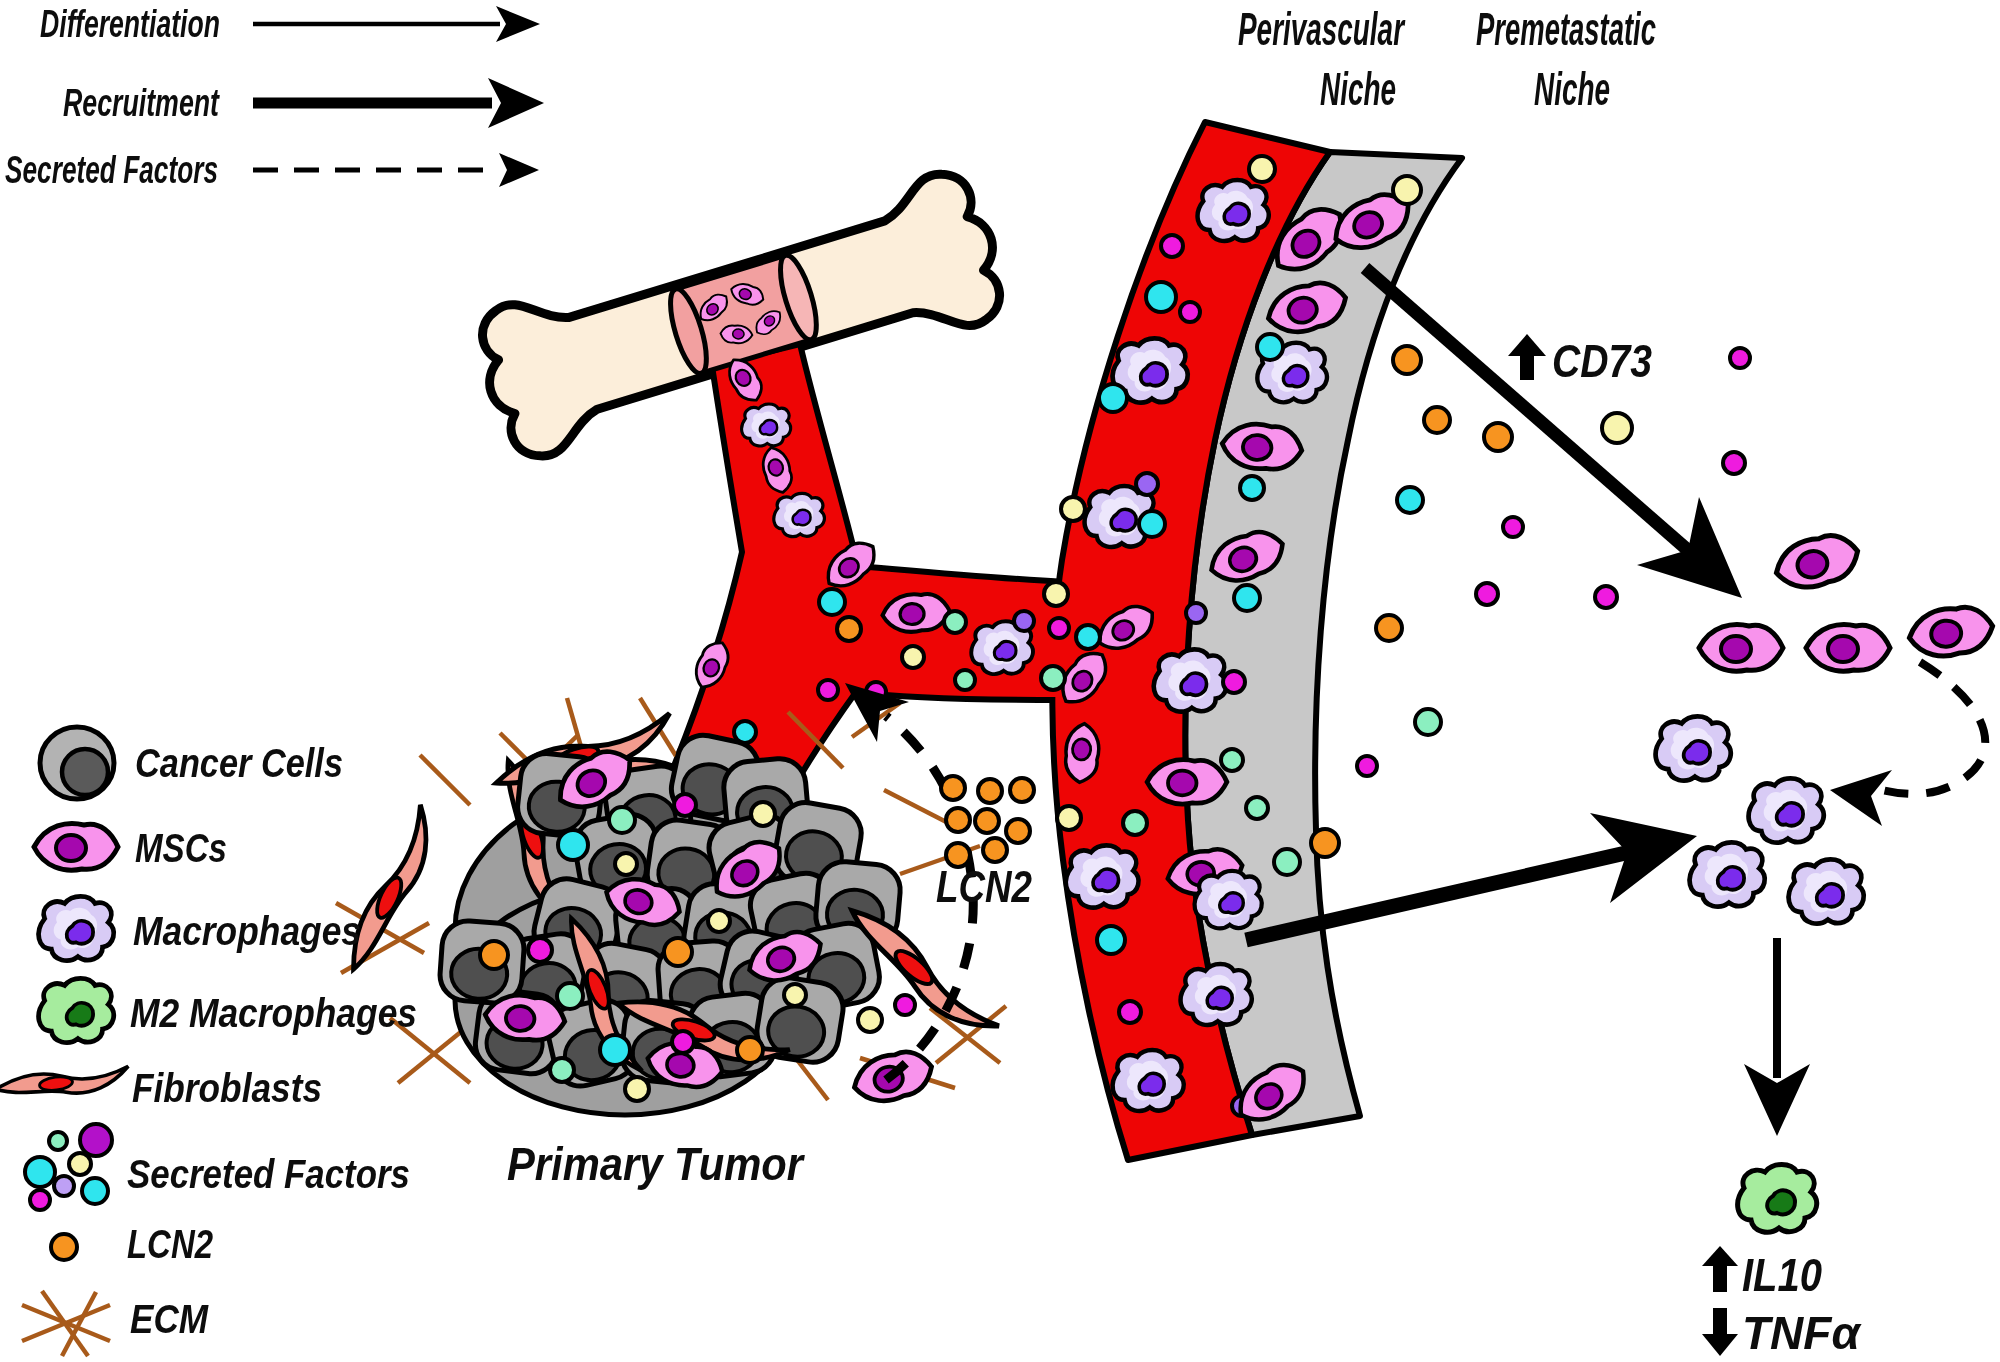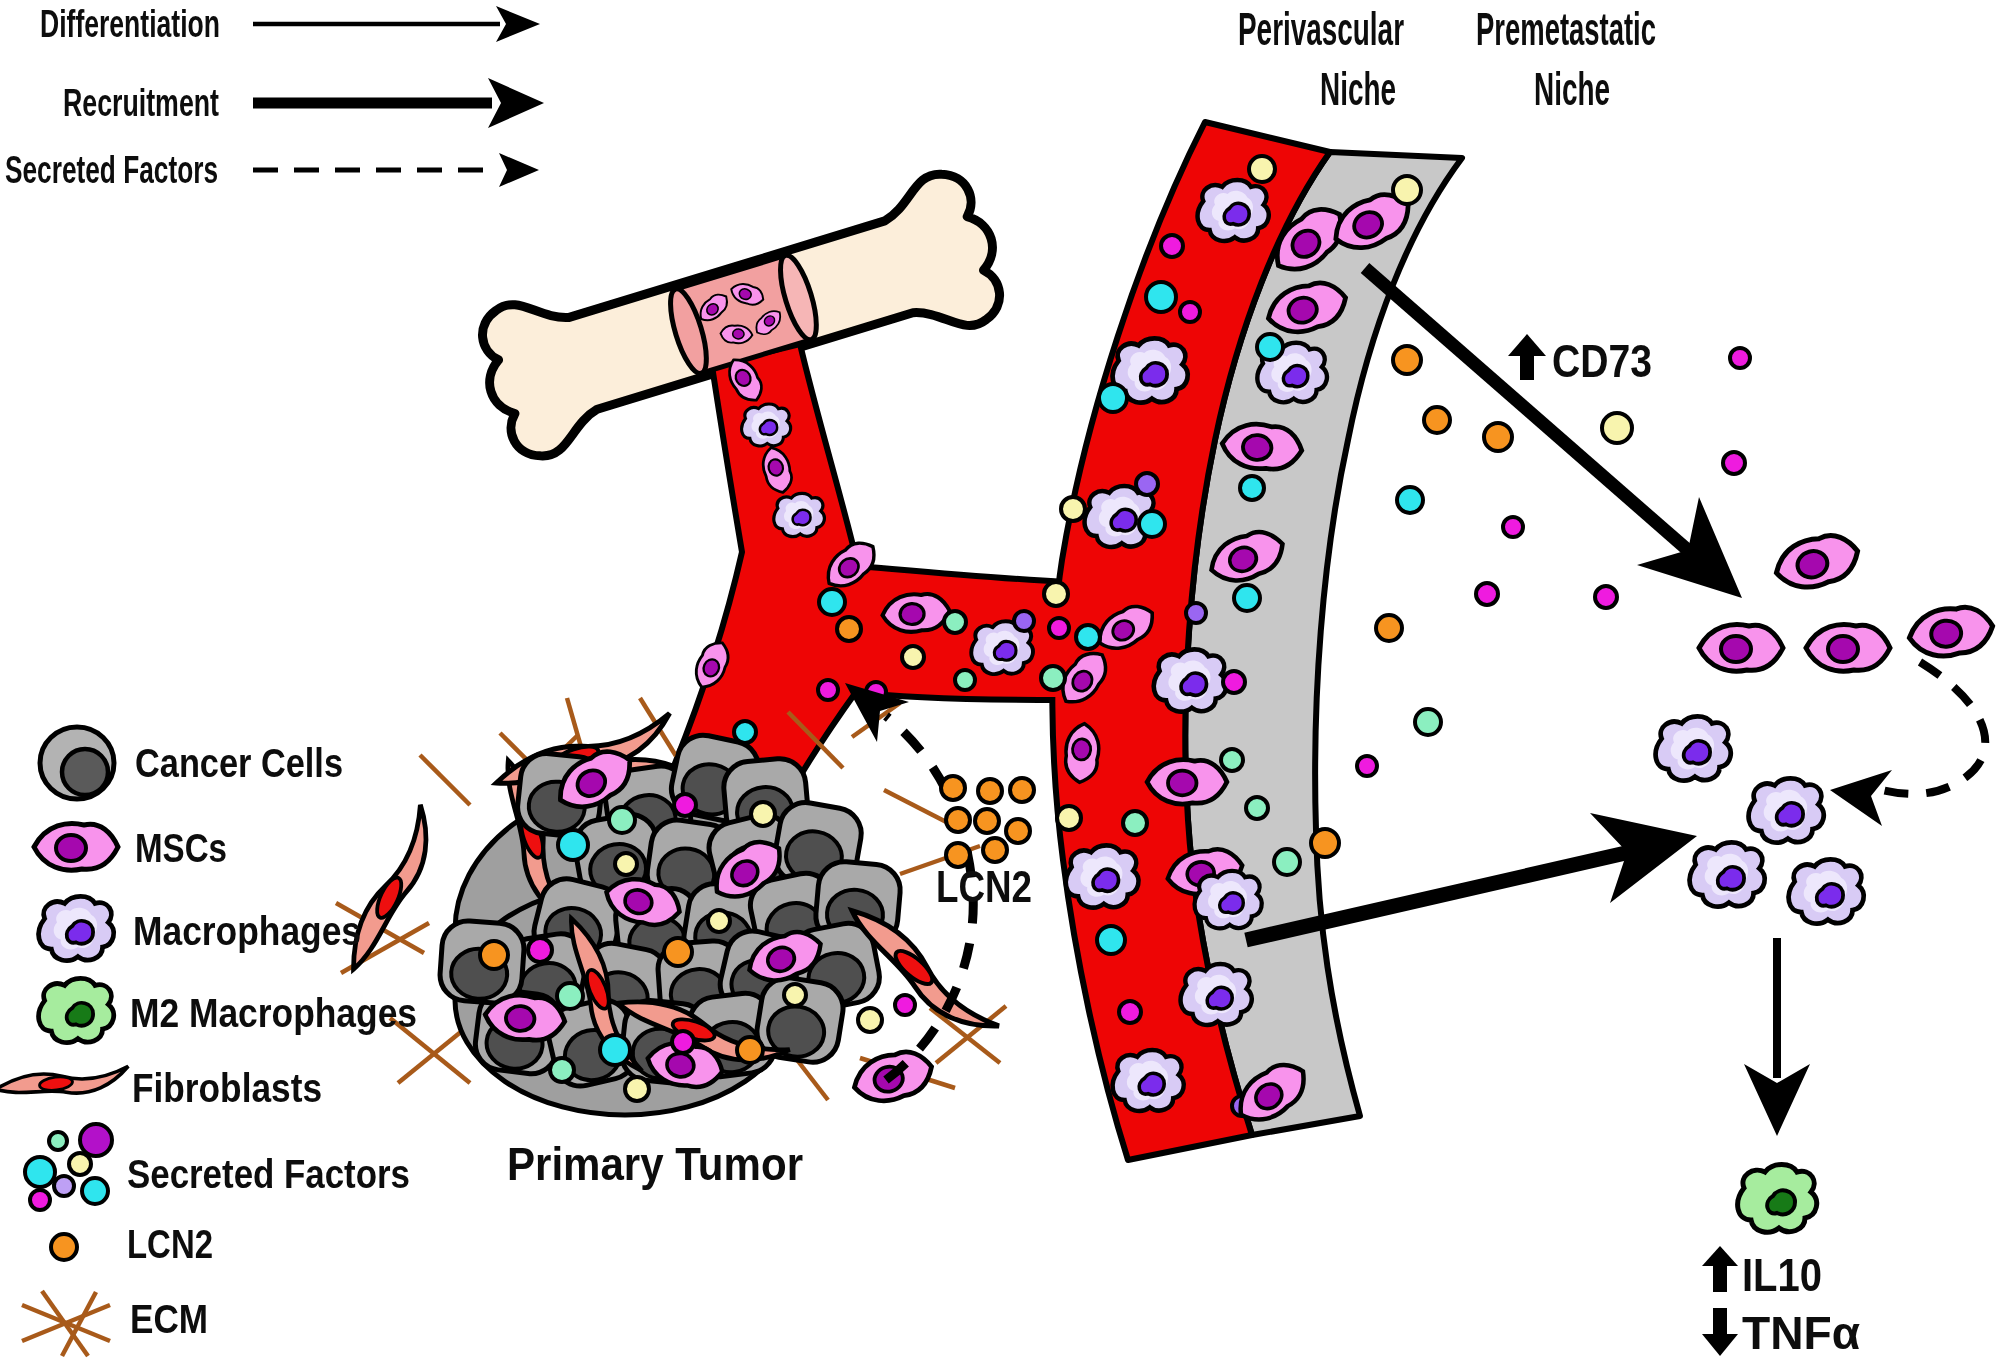--- a/index.html
+++ b/index.html
@@ -1,16 +1,16 @@
 <!DOCTYPE html>
 <html><head>
 <meta charset="utf-8">
 <style>
   html,body{margin:0;padding:0;background:#fff;}
-  .stage{position:relative;width:2000px;height:1362px;background:#ffffff;overflow:hidden;}
+  .stage{position:relative;width:2000px;height:1362px;background:#ffffff;overflow:hidden;font-style:italic;}
   svg{display:block;}
   .t{font-family:"Liberation Sans",sans-serif;font-weight:700;fill:#0d0d0d;}
   .d{stroke:#000;stroke-width:4;}
 </style>
 </head>
 <body>
 
 <div class="stage">
 <svg viewBox="0 0 2000 1362" width="2000" height="1362" xmlns="http://www.w3.org/2000/svg">
   <defs>

